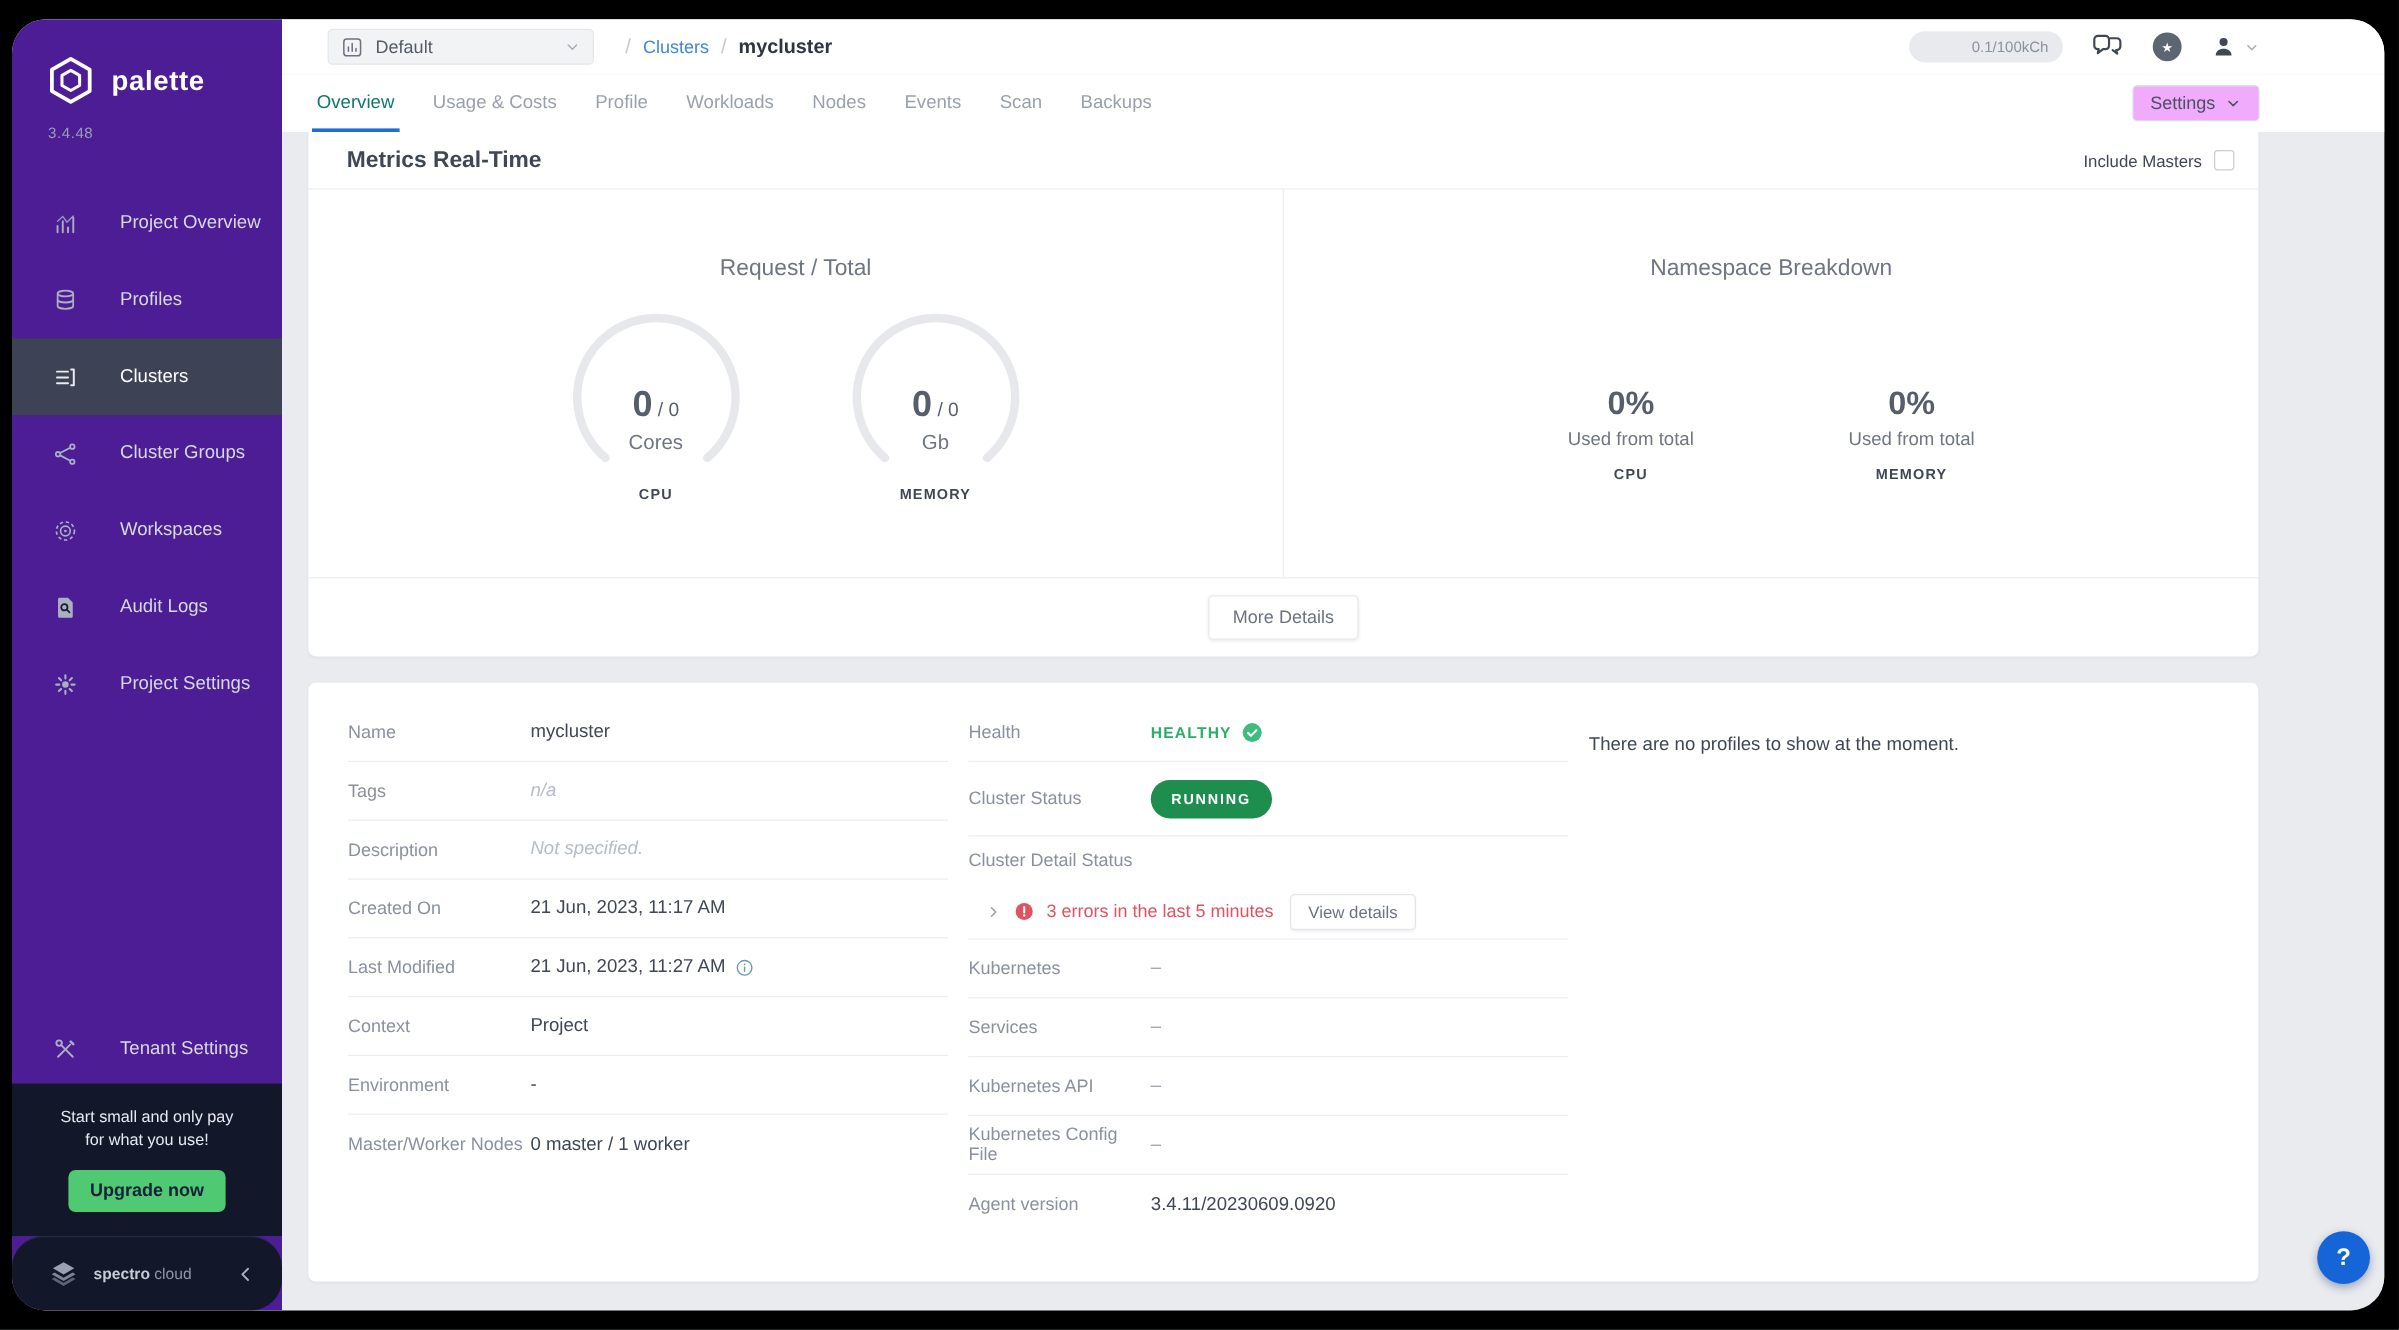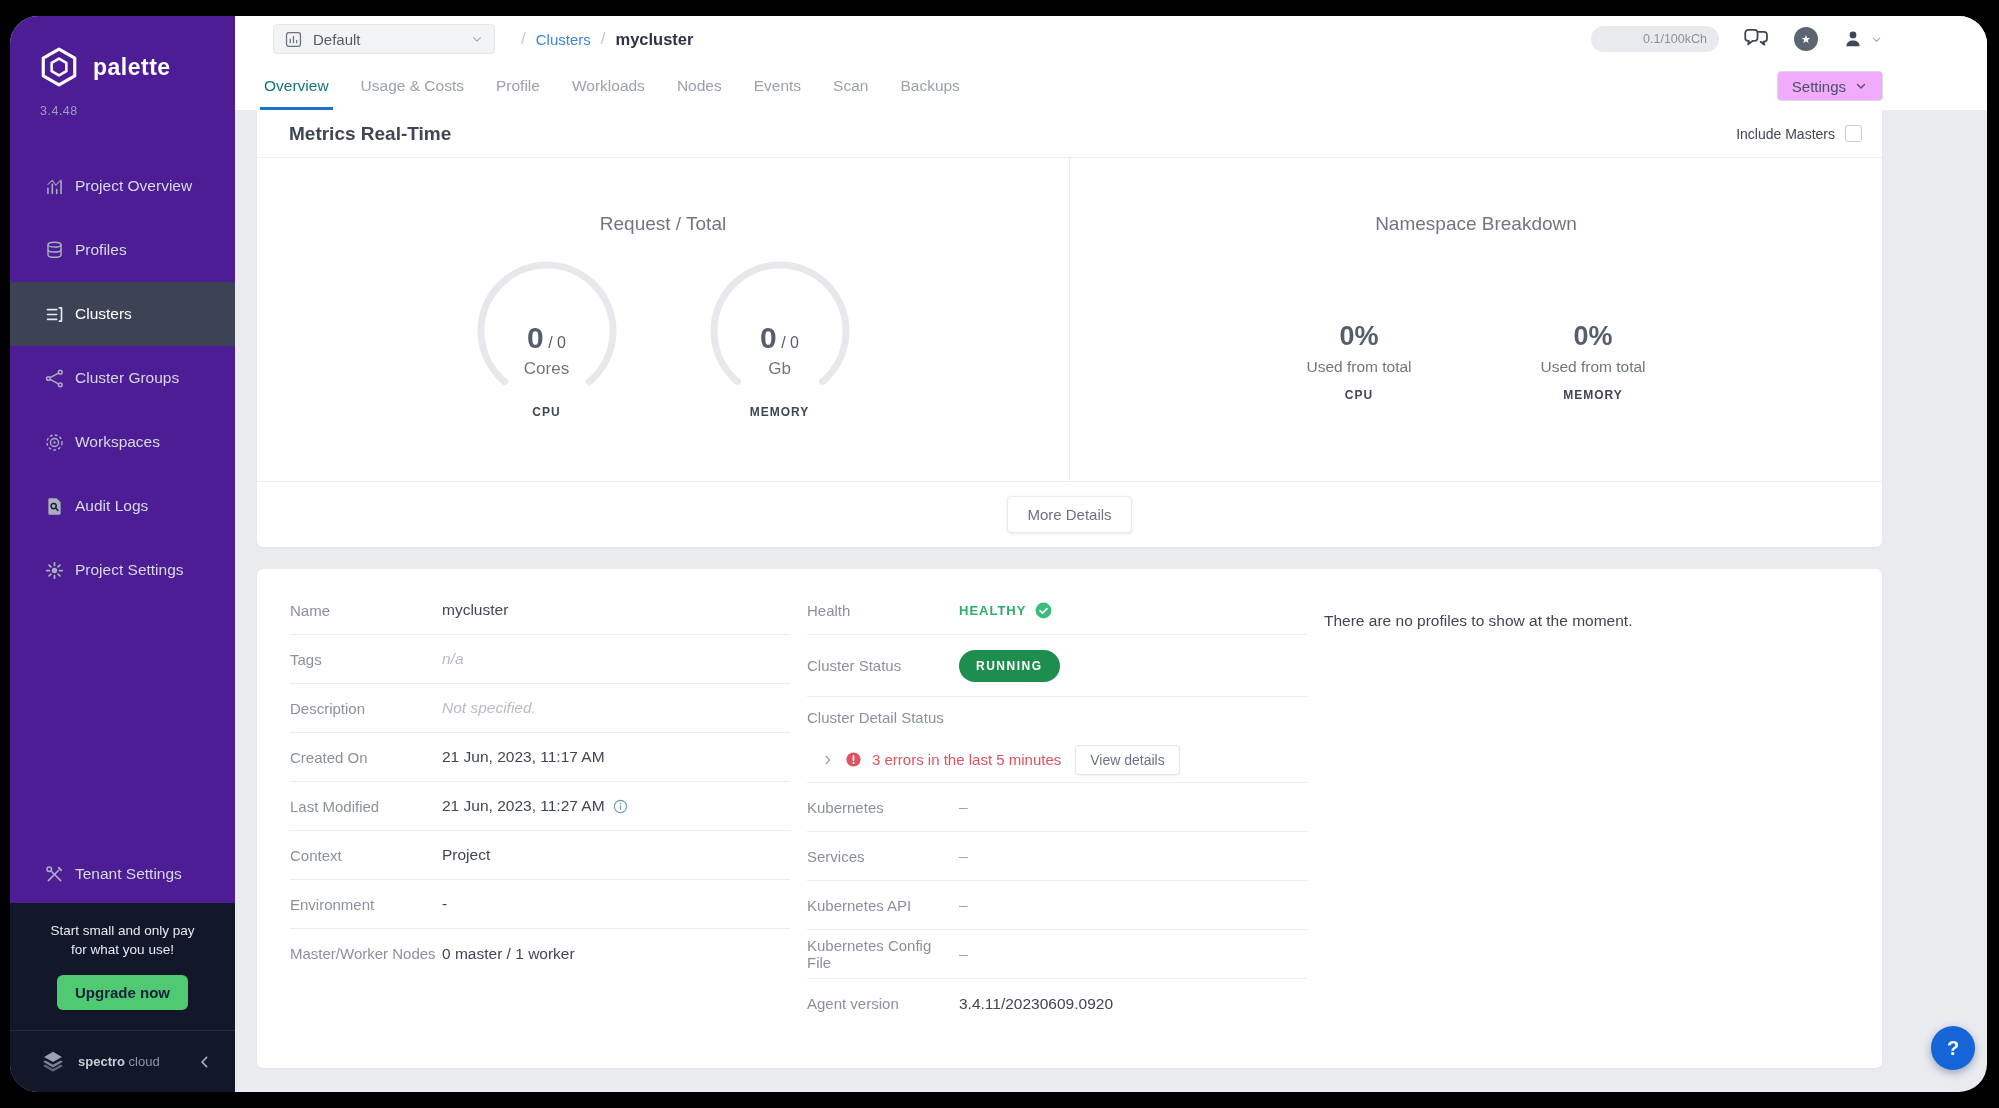--- a/index.html
+++ b/index.html
@@ -7,32 +7,32 @@
 
   .window { position:absolute; left:10px; top:16px; width:1977px; height:1076px; background:#e9ebef;
             border-radius:28px; overflow:hidden; display:flex; }
 
   
   .sidebar { width:225px; flex:0 0 225px; background:#4c1d95; color:#d6d9e0; display:flex; flex-direction:column; }
   .logo-row { display:flex; align-items:center; gap:13px; padding:30px 0 0 28px; }
   .logo-word { color:#fff; font-size:23px; font-weight:600; letter-spacing:.5px; }
   .version { padding:16px 0 0 30px; font-size:12.5px; color:#9aa0b0; letter-spacing:.5px; }
   .nav { margin-top:36px; }
-  .nav-item { display:flex; align-items:center; gap:10px; height:64px; padding-left:34px; cursor:pointer;
+  .nav-item { display:flex; align-items:center; gap:35px; height:64px; padding-left:34px; cursor:pointer;
               font-size:15.5px; font-weight:500; color:#d6d9e0;text-align:center; }
   .nav-item svg { color:#aab0bf; }
   .nav-item.selected { background:#3d4355; color:#fff; }
   .nav-item.selected svg { color:#e8eaf0; }
   .side-spacer { flex:1; }
   .promo { background:#12172a; padding:18px 10px 20px; text-align:center; }
   .promo-text { font-size:13.5px; line-height:19px; color:#e8eaf2; font-weight:500; }
   .upgrade-btn { margin-top:16px; display:inline-block; background:#4fca73; color:#16203a; font-size:15px;
                  font-weight:600; padding:9px 18px; border-radius:6px; border:none; cursor:pointer; }
   .side-footer { background:#12172a; border-top:1px solid #262c40; height:62px; display:flex; align-items:center;
-                 padding:0 22px 0 30px; gap:12px; }
+                 padding:0 22px 0 30px; gap:12px;border-radius:26px; }
   .brand-name { font-size:13px; color:#c7ccd6; font-weight:700; }
   .brand-name span { color:#8f96a6; font-weight:400; }
   .collapse { margin-left:auto; cursor:pointer; display:flex; }
 
   
   .main { flex:1; display:flex; flex-direction:column; min-width:0; }
   .topbar { height:46px; background:#fff; display:flex; align-items:center; padding:0 104px 0 38px;justify-content:space-between; }
   .proj-select { width:222px; height:30px; background:#f2f3f5; border:1px solid #e4e6ea; border-radius:4px;
                  display:flex; align-items:center; gap:10px; padding:0 10px; cursor:pointer; color:#555b66; font-size:15px; }
   .proj-select .chev { margin-left:auto; display:flex; color:#a6acb6; }

